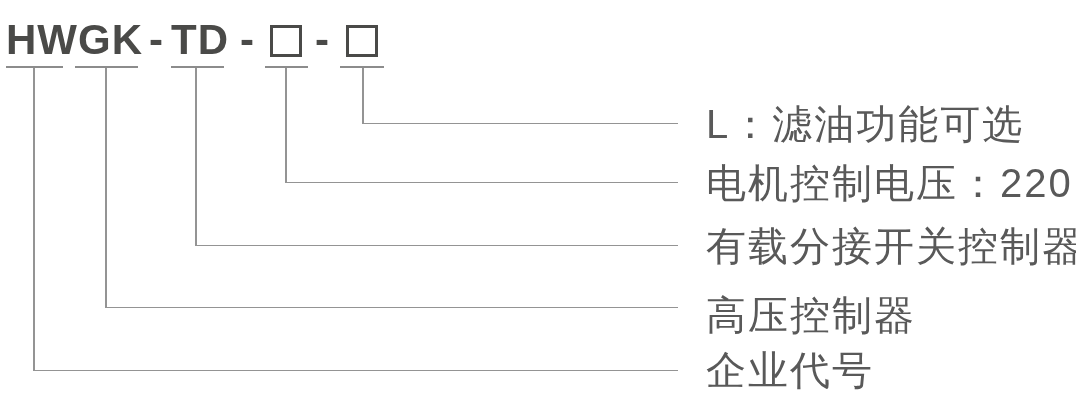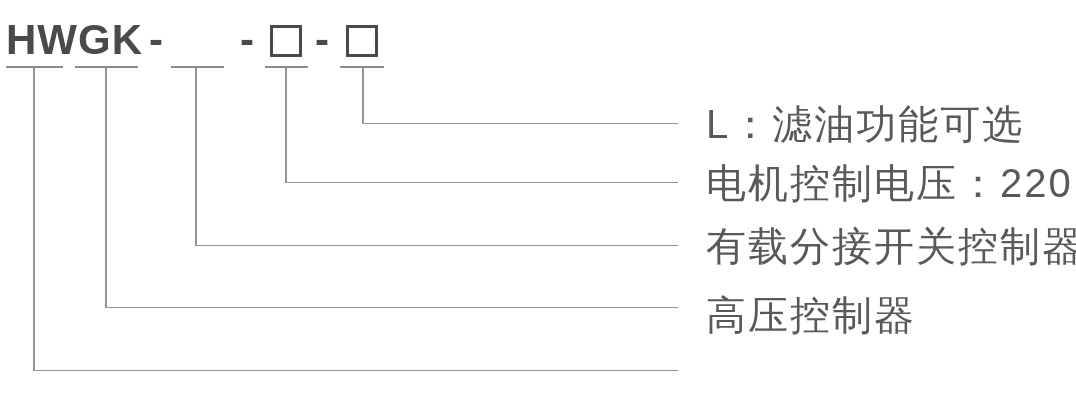--- a/index.html
+++ b/index.html
@@ -74,20 +74,21 @@
     white-space: nowrap;
   }
 </style>
 </head>
 <body>
 
 <div class="canvas">
 
   <span class="code-part" style="left:6px">HWGK</span>
   <span class="hyphen" style="left:149px">-</span>
+  <span class="code-part" style="left:171px">TD</span>
   <span class="hyphen" style="left:240px">-</span>
   <span class="ph-box" style="left:270px"></span>
   <span class="hyphen" style="left:315px">-</span>
   <span class="ph-box" style="left:346px"></span>
 
   <div class="useg" style="left:6px;   width:57px"></div>
   <div class="useg" style="left:75px;  width:63px"></div>
   <div class="useg" style="left:171px; width:53px"></div>
   <div class="useg" style="left:265px; width:43px"></div>
   <div class="useg" style="left:340px; width:44px"></div>
@@ -101,14 +102,15 @@
   <div class="hline" style="left:362px; top:122.5px; width:316px"></div>
   <div class="hline" style="left:285px; top:181.5px; width:393px"></div>
   <div class="hline" style="left:195px; top:244.5px; width:483px"></div>
   <div class="hline" style="left:105px; top:306.5px; width:573px"></div>
   <div class="hline" style="left:33px;  top:369.5px; width:645px"></div>
 
   <div class="legend-label" style="top:107px">L：滤油功能可选</div>
   <div class="legend-label" style="top:166px">电机控制电压：220、380</div>
   <div class="legend-label" style="top:229px">有载分接开关控制器</div>
   <div class="legend-label" style="top:298px">高压控制器</div>
+  <div class="legend-label" style="top:353px">企业代号</div>
 
 </div>
 
 </body></html>

